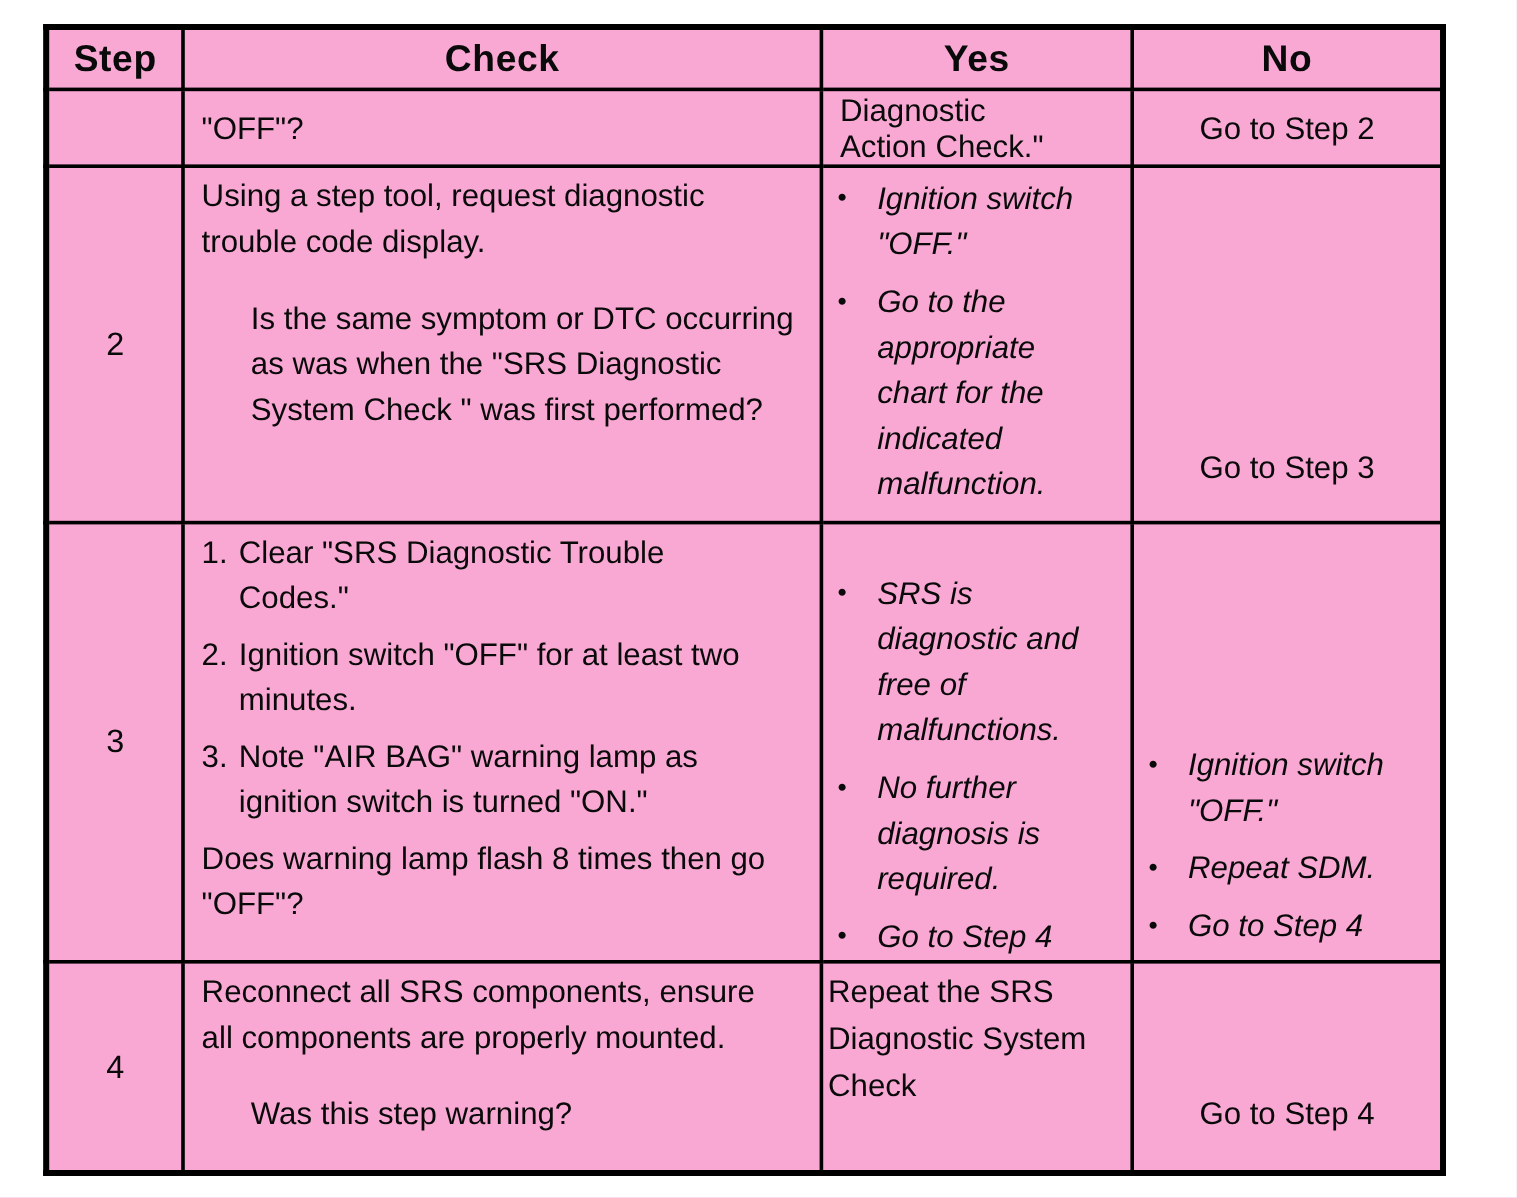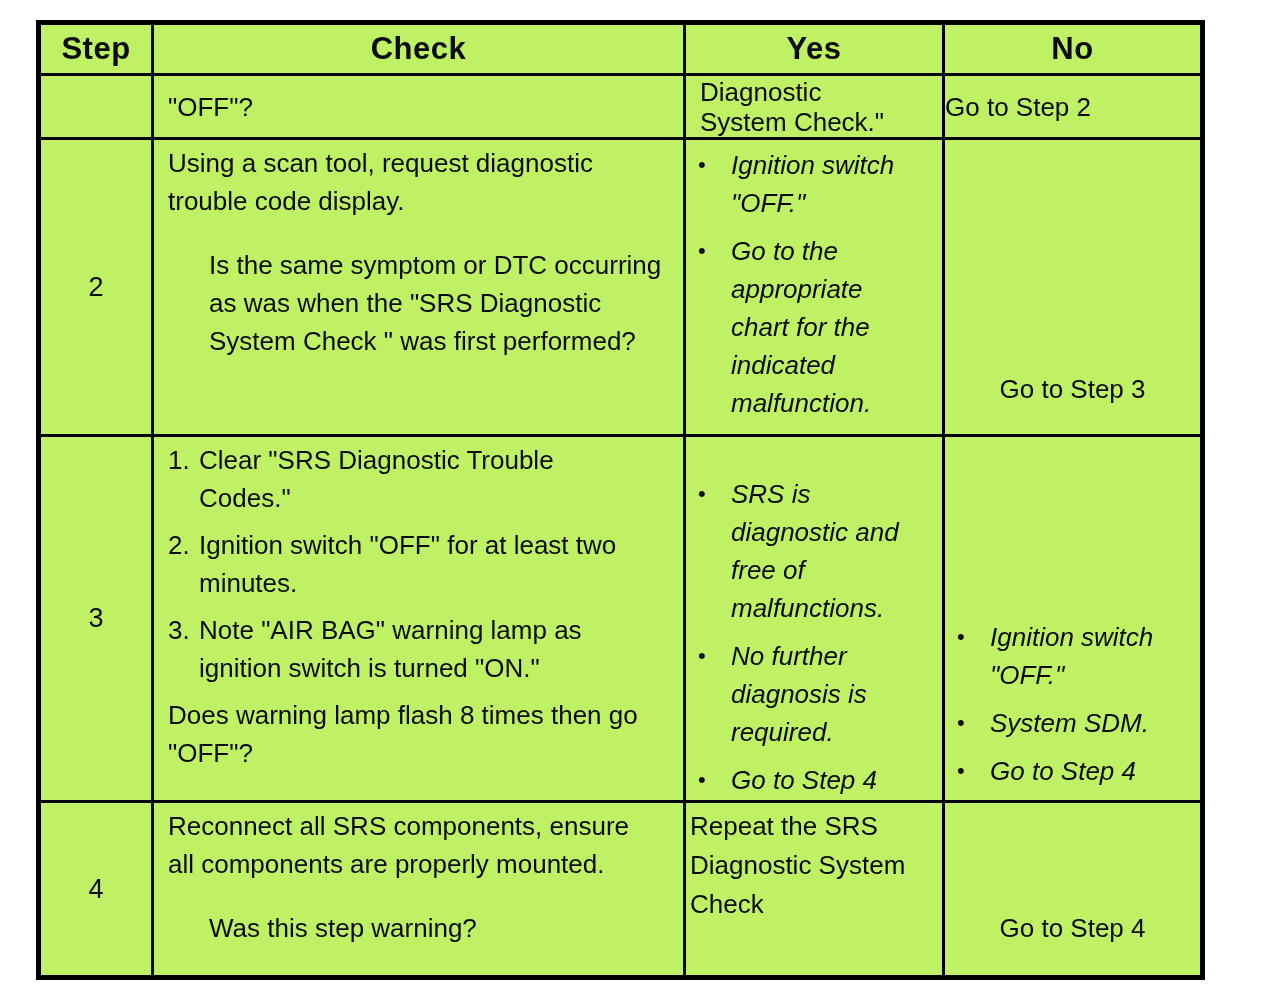--- a/index.html
+++ b/index.html
@@ -11,21 +11,21 @@
     font-family: "Liberation Sans", "DejaVu Sans", sans-serif;
     color: #0a0a0a;
     -webkit-font-smoothing: antialiased;
   }
   table.doc-table {
     position: absolute;
     left: 36px; top: 20px;
     width: 1164px; height: 960px;
     border-collapse: collapse;
     table-layout: fixed;
-    background: #bef264;
+    background: #f9a8d4;
     border: 5px solid #000;
   }
   .doc-table th, .doc-table td {
     border: 3px solid #000;
     padding: 0;
     overflow: hidden;
   }
   .doc-table th {
     font-size: 31px;
     font-weight: bold;
@@ -65,21 +65,21 @@
   .bitem { display: flex; margin-bottom: 10px; }
   .bitem:last-child { margin-bottom: 0; }
   .bitem .bmark { flex: none; width: 33px; font-size: 22px; }
   .bitem .btext { flex: 1; font-style: italic; }
 
   td.yes-top { padding: 6px 6px 0 12px; vertical-align: top; }
   td.yes-r1  { vertical-align: middle; padding: 0 4px 0 14px; font-size: 26px; line-height: 30px; }
   td.yes-r3  { padding: 38px 6px 0 12px; vertical-align: top; }
   td.yes-r4  { padding: 4px 4px 0 4px; vertical-align: top; line-height: 39px; }
 
-  td.no-mid-center    { vertical-align: middle; text-align: left; }
+  td.no-mid-center    { vertical-align: middle; text-align: center; }
   td.no-bottom-center { vertical-align: bottom; text-align: center; padding-bottom: 26px; }
   td.no-bottom-center-r4 { vertical-align: bottom; text-align: center; padding-bottom: 28px; }
   td.no-r3 { vertical-align: bottom; padding: 0 4px 10px 12px; }
 </style>
 </head>
 <body>
 
 <table class="doc-table">
   <colgroup>
     <col style="width:114px">
@@ -96,31 +96,31 @@
     <th>No</th>
   </tr>
 
   <tr class="row-1">
     <td class="step-cell"></td>
     <td class="action-mid">
       <div class="lines">"OFF"?</div>
     </td>
     <td class="yes-r1">
       <div class="lines">Diagnostic
-System Check."</div>
+Action Check."</div>
     </td>
     <td class="no-mid-center">
       <div>Go to Step 2</div>
     </td>
   </tr>
 
   <tr class="row-2">
     <td class="step-cell">2</td>
     <td class="action-cell">
-      <div class="para lines">Using a scan tool, request diagnostic
+      <div class="para lines">Using a step tool, request diagnostic
 trouble code display.</div>
       <div class="para lines">Is the same symptom or DTC occurring
 as was when the "SRS Diagnostic
 System Check " was first performed?</div>
     </td>
     <td class="yes-top">
       <div class="bitem">
         <span class="bmark">•</span>
         <span class="btext lines">Ignition switch
 "OFF."</span>
@@ -180,21 +180,21 @@
       </div>
     </td>
     <td class="no-r3">
       <div class="bitem">
         <span class="bmark">•</span>
         <span class="btext lines">Ignition switch
 "OFF."</span>
       </div>
       <div class="bitem">
         <span class="bmark">•</span>
-        <span class="btext lines">System SDM.</span>
+        <span class="btext lines">Repeat SDM.</span>
       </div>
       <div class="bitem">
         <span class="bmark">•</span>
         <span class="btext lines">Go to Step 4</span>
       </div>
     </td>
   </tr>
 
   <tr class="row-4">
     <td class="step-cell">4</td>

